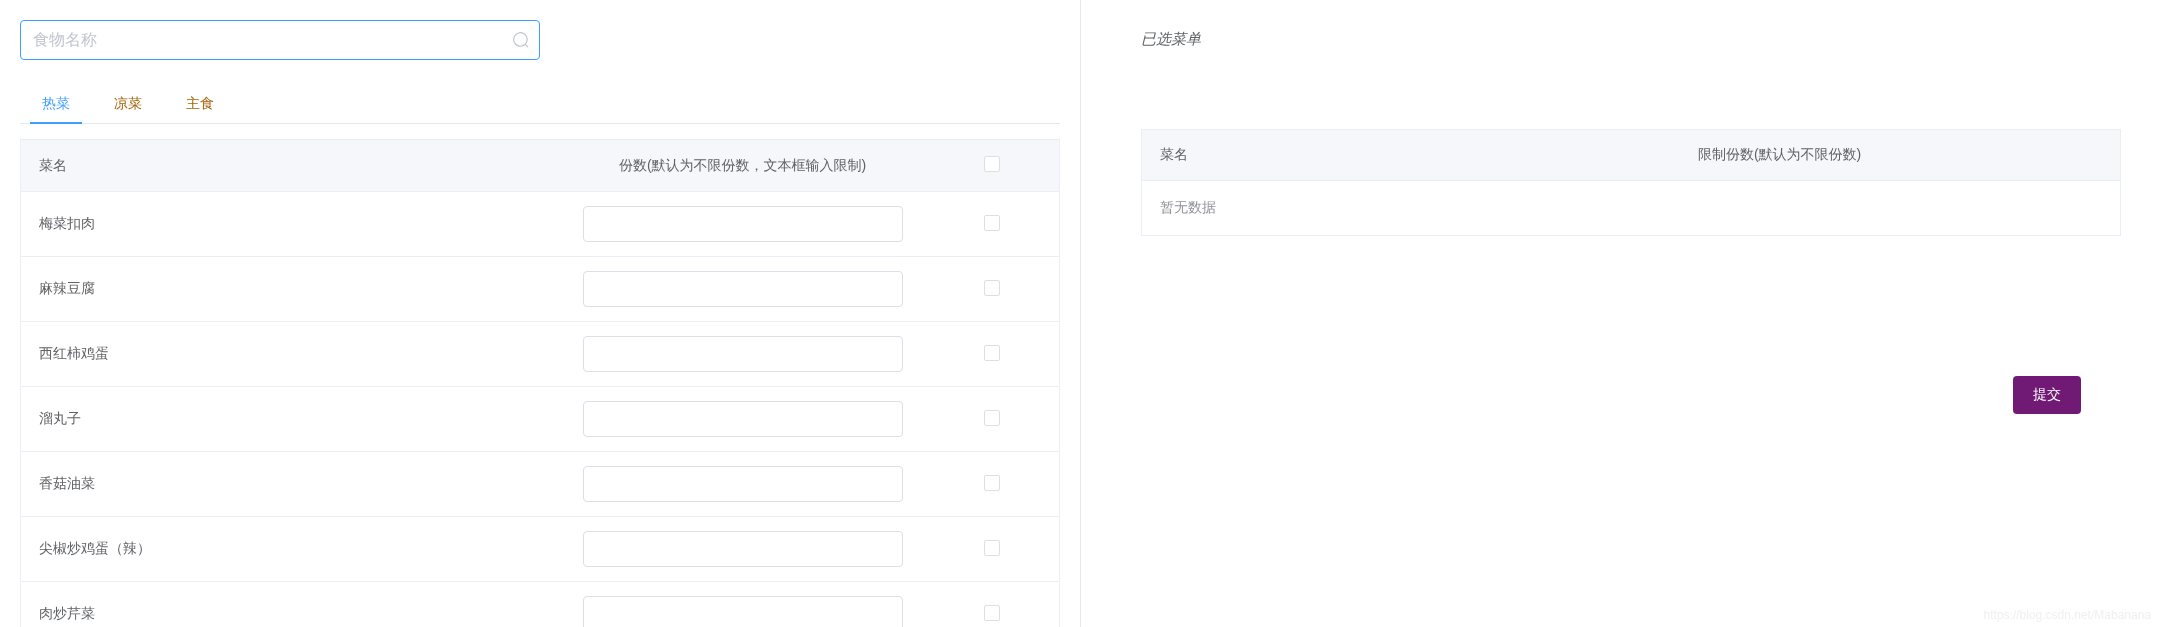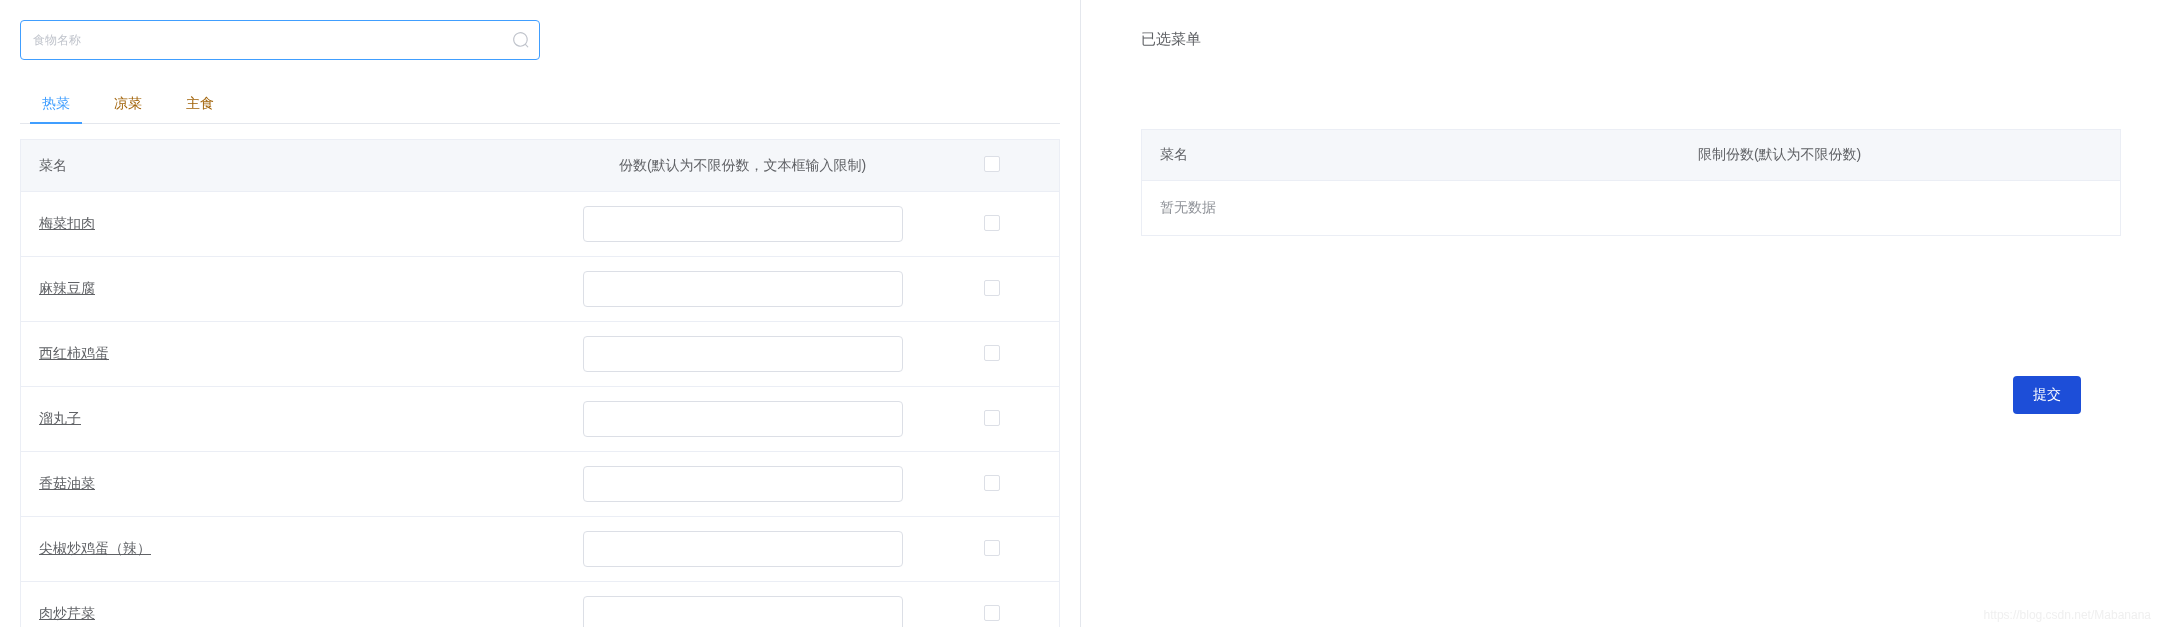--- a/index.html
+++ b/index.html
@@ -29,21 +29,21 @@
       width: 520px;
       position: relative;
       margin-bottom: 25px;
     }
     .search-input {
       width: 100%;
       height: 40px;
       border: 1px solid #409eff;
       border-radius: 4px;
       padding: 0 35px 0 12px;
-      font-size: 12px;
+      font-size: 16px;
       color: #606266;
       outline: none;
     }
     .search-input::placeholder {
       color: #c0c4cc;
     }
     .search-icon {
       position: absolute;
       right: 10px;
       top: 50%;
@@ -92,21 +92,20 @@
       font-size: 14px;
     }
     .table th.center {
       text-align: center;
     }
     .table td {
       padding: 14px 18px;
       border-bottom: 1px solid #ebeef5;
       color: #606266;
       font-size: 14px;
-      text-decoration: underline;
     }
     .table td.center {
       text-align: center;
     }
     .col-name { width: 52%; }
     .col-qty { width: 35%; text-align: center; }
     .col-check { width: 13%; text-align: center; }
     .qty-input {
       width: 320px;
       height: 36px;
@@ -123,20 +122,21 @@
       border-radius: 2px;
       display: inline-block;
       cursor: pointer;
       background: #fff;
     }
     .right-title {
       font-size: 15px;
       color: #606266;
       margin-bottom: 70px;
       padding: 10px 0;
+      font-style: italic;
     }
     .right-table {
       width: 100%;
       border: 1px solid #ebeef5;
       border-collapse: collapse;
       margin-bottom: 140px;
     }
     .right-table th {
       background: #f5f7fa;
       padding: 16px 18px;
@@ -151,21 +151,21 @@
       color: #909399;
       font-size: 14px;
     }
     .col-right-name { width: 55%; }
     .col-right-limit { width: 45%; }
     .btn-wrap {
       text-align: right;
       padding-right: 40px;
     }
     .btn-primary {
-      background: #1d4ed8;
+      background: #701a75;
       color: #fff;
       border: none;
       padding: 10px 20px;
       border-radius: 4px;
       font-size: 14px;
       cursor: pointer;
     }
     .watermark {
       position: fixed;
       bottom: 5px;

